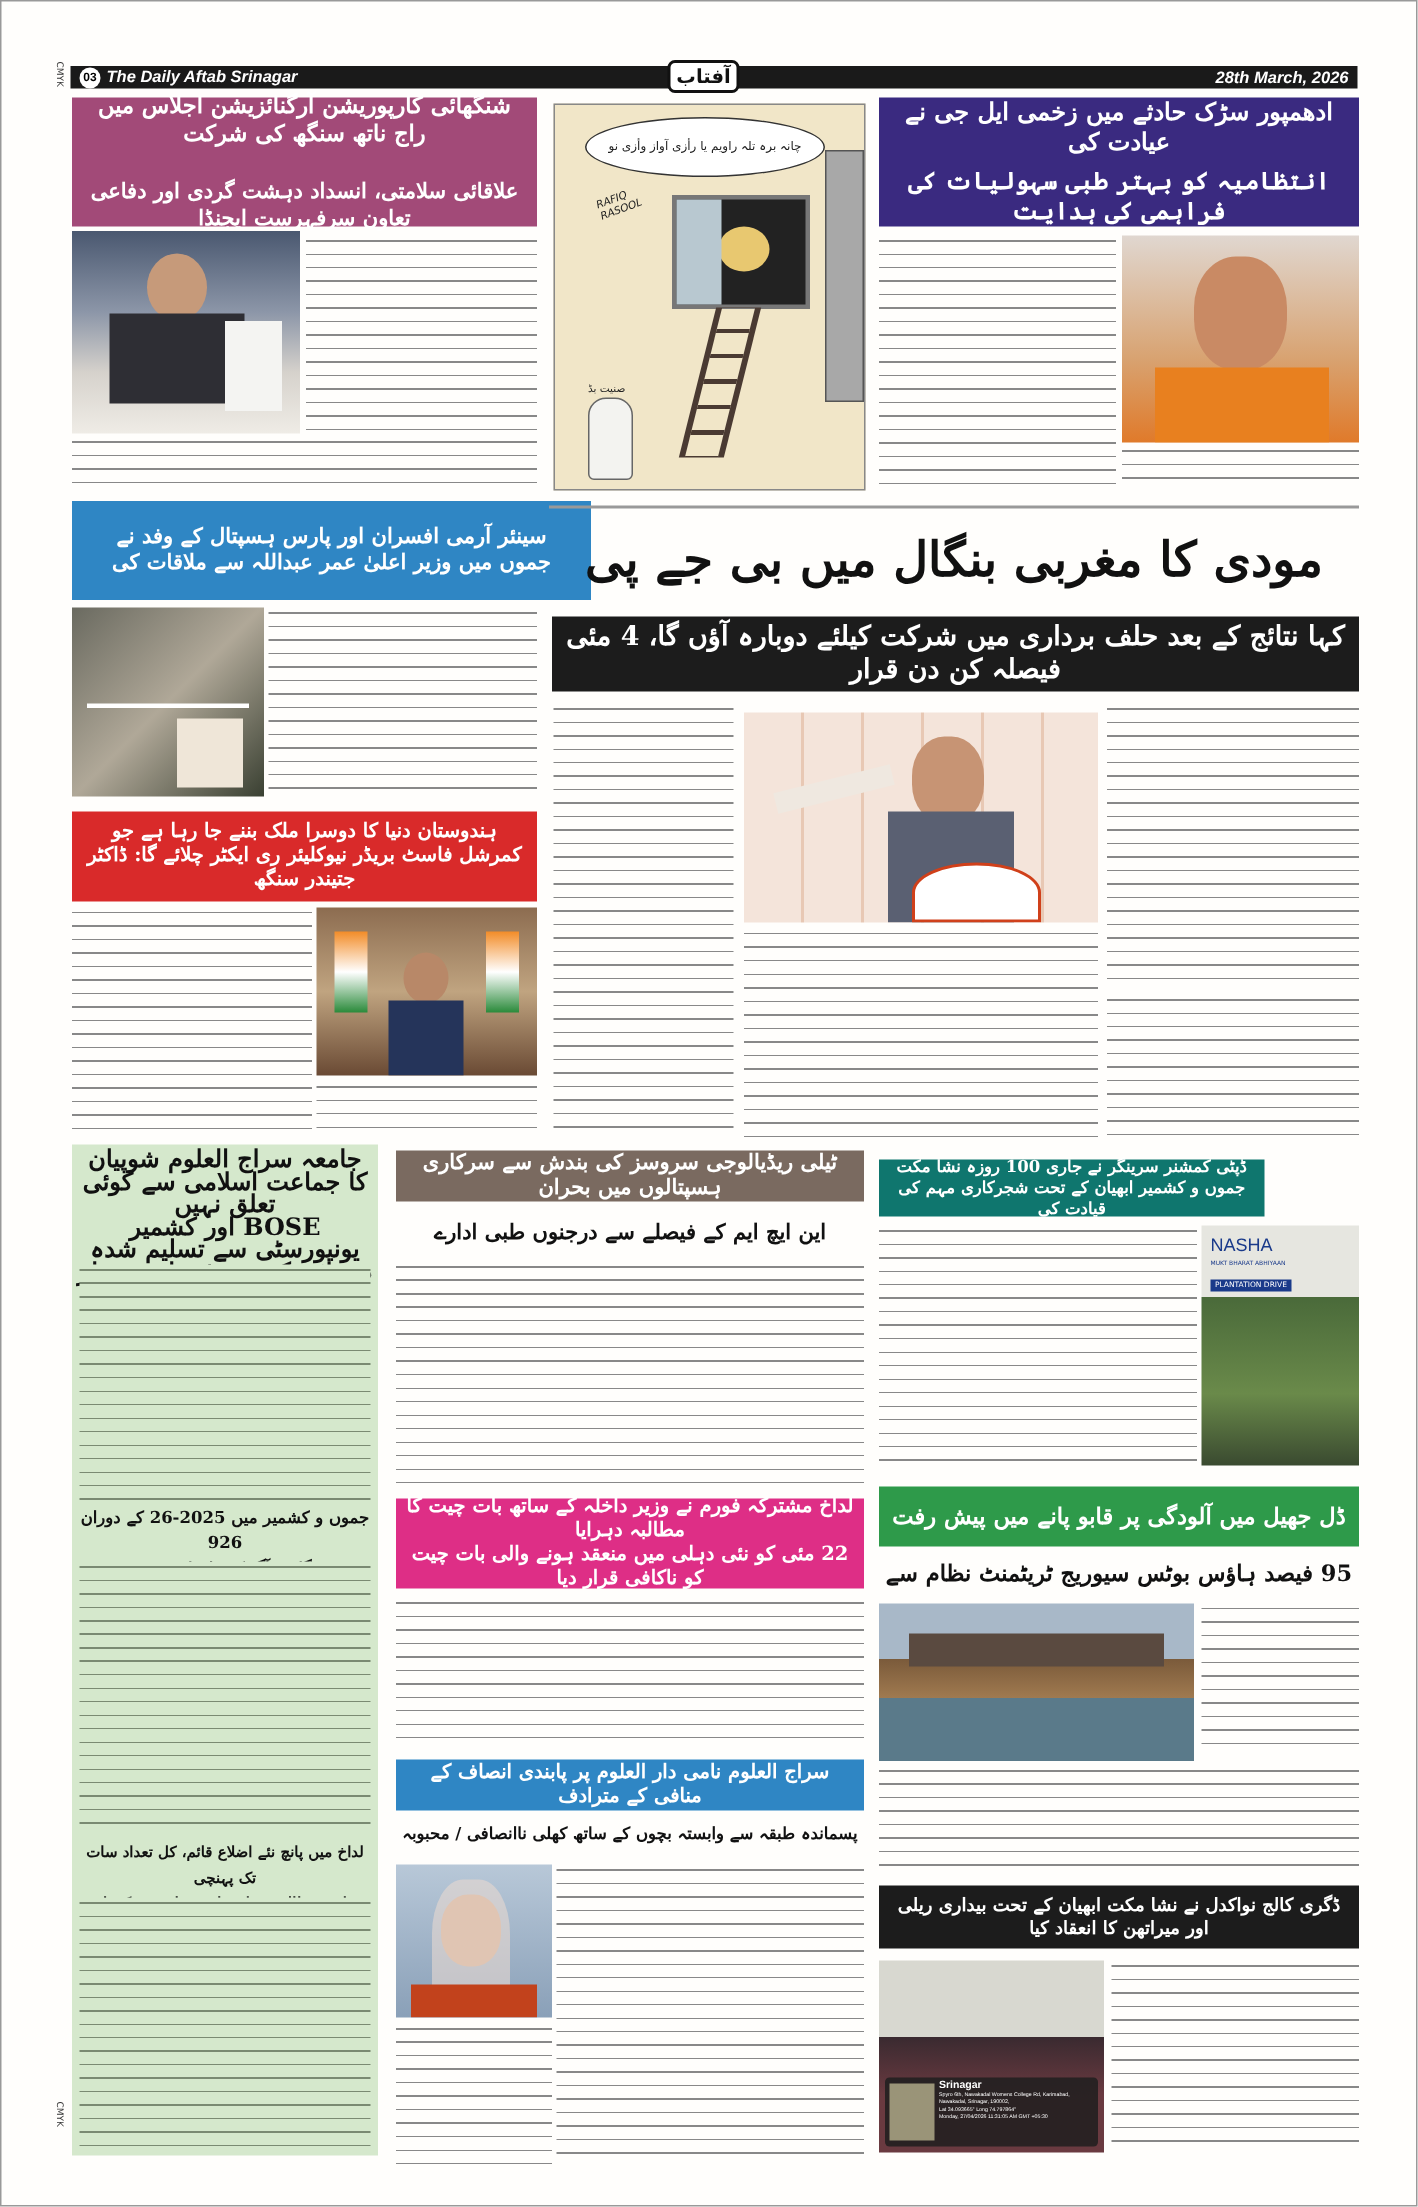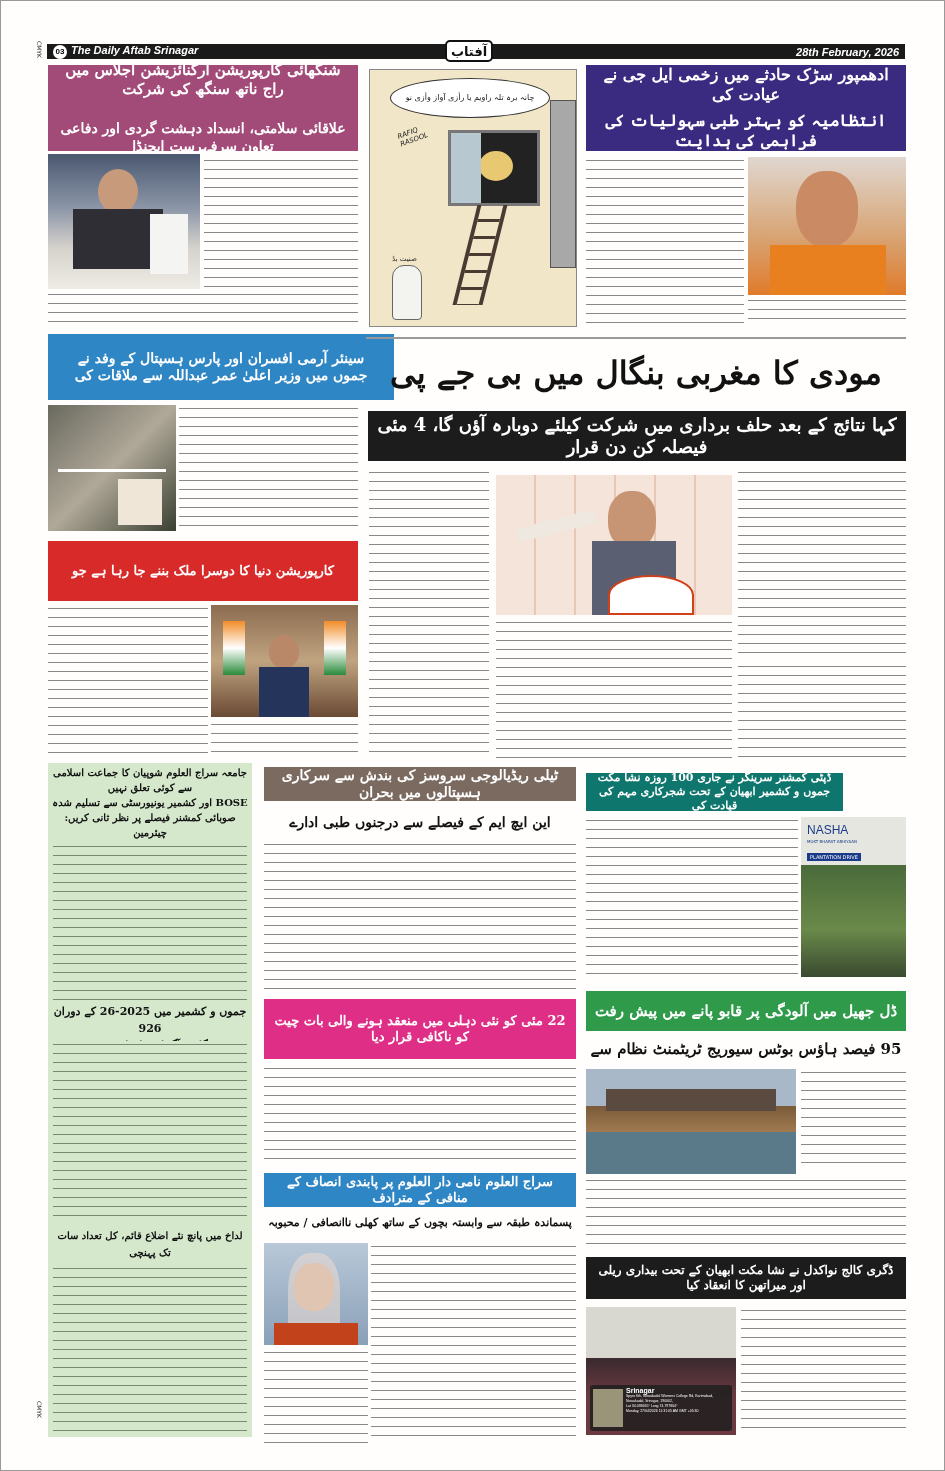--- a/index.html
+++ b/index.html
@@ -20,21 +20,21 @@
 .sub{color:#111;text-align:center;font-weight:bold;direction:rtl;font-family:"DejaVu Serif",serif}
 </style>
 </head>
 <body>
 
 <div class="abs cmyk">CMYK</div>
 <div class="abs cmyk" style="top:1400px">CMYK</div>
 
 <div class="abs hdr">
   <span><span class="pgno">03</span><span>The Daily Aftab Srinagar</span></span>
-  <span>28th February, 2026</span>
+  <span>28th March, 2026</span>
 </div>
 <div class="abs mast">آفتاب</div>
 
 <div class="abs box" style="left:47px;top:64px;width:310px;height:86px;background:#a24a78;font-size:15px">
   <div>شنگھائی کارپوریشن آرگنائزیشن اجلاس میں راج ناتھ سنگھ کی شرکت</div>
   <div style="margin-top:22px;font-size:14px">علاقائی سلامتی، انسداد دہشت گردی اور دفاعی تعاون سرفہرست ایجنڈا</div>
 </div>
 <div class="abs photo" style="left:47px;top:153px;width:152px;height:135px;background:linear-gradient(180deg,#4a5870 0%,#8c96a8 40%,#d6d2cc 70%,#efece6 100%)">
   <div style="position:absolute;left:50px;top:15px;width:40px;height:45px;border-radius:50%;background:#c69a7a"></div>
   <div style="position:absolute;left:25px;top:55px;width:90px;height:60px;background:#2e2e34"></div>
@@ -87,33 +87,34 @@
 <div class="abs photo" style="left:495px;top:474px;width:236px;height:140px;background:repeating-linear-gradient(90deg,#f4e4da 0 38px,#e8c8b4 38px 40px)">
   <div style="position:absolute;left:112px;top:16px;width:48px;height:58px;border-radius:45%;background:#c79474"></div>
   <div style="position:absolute;left:96px;top:66px;width:84px;height:74px;background:#5a6072"></div>
   <div style="position:absolute;left:20px;top:44px;width:80px;height:14px;background:#efe8e0;transform:rotate(-14deg)"></div>
   <div style="position:absolute;left:112px;top:100px;width:86px;height:40px;background:#fff;border-radius:50% 50% 0 0;border:2px solid #d0401a"></div>
 </div>
 <div class="abs col-text lines" style="left:495px;top:618px;width:236px;height:140px"></div>
 <div class="abs col-text lines" style="left:737px;top:662px;width:168px;height:96px"></div>
 
 <div class="abs box" style="left:47px;top:540px;width:310px;height:60px;background:#d92a2a;font-size:13px">
-  <div>کارپوریشن دنیا کا دوسرا ملک بننے جا رہا ہے جو</div>
+  <div>ہندوستان دنیا کا دوسرا ملک بننے جا رہا ہے جو</div>
+  <div>کمرشل فاسٹ بریڈر نیوکلیئر ری ایکٹر چلائے گا: ڈاکٹر جتیندر سنگھ</div>
 </div>
 <div class="abs col-text lines" style="left:47px;top:604px;width:160px;height:150px"></div>
 <div class="abs photo" style="left:210px;top:604px;width:147px;height:112px;background:linear-gradient(180deg,#8c6c50,#c0a480 50%,#6a4a34)">
   <div style="position:absolute;left:12px;top:16px;width:22px;height:54px;background:linear-gradient(#f28c28,#fff,#2a8a3a)"></div>
   <div style="position:absolute;right:12px;top:16px;width:22px;height:54px;background:linear-gradient(#f28c28,#fff,#2a8a3a)"></div>
   <div style="position:absolute;left:58px;top:30px;width:30px;height:34px;border-radius:50%;background:#b88868"></div>
   <div style="position:absolute;left:48px;top:62px;width:50px;height:50px;background:#25345a"></div>
 </div>
 <div class="abs col-text lines" style="left:210px;top:720px;width:147px;height:34px"></div>
 
 <div class="abs" style="left:47px;top:762px;width:204px;height:674px;background:#d5e8cc"></div>
-<div class="abs sub" style="left:50px;top:764px;width:198px;font-size:10px;line-height:15px">
+<div class="abs sub" style="left:50px;top:764px;width:198px;font-size:16px;line-height:15px">
   <div>جامعہ سراج العلوم شوپیان کا جماعت اسلامی سے کوئی تعلق نہیں</div>
   <div>BOSE اور کشمیر یونیورسٹی سے تسلیم شدہ</div>
   <div>صوبائی کمشنر فیصلے پر نظر ثانی کریں: چیئرمین</div>
 </div>
 <div class="abs col-text lines-green" style="left:52px;top:842px;width:194px;height:158px"></div>
 <div class="abs sub" style="left:50px;top:1002px;width:198px;font-size:11px;line-height:17px">
   <div>جموں و کشمیر میں 2025-26 کے دوران 926</div>
   <div>جنگلاتی آگ کے واقعات رپورٹ</div>
 </div>
 <div class="abs col-text lines-green" style="left:52px;top:1040px;width:194px;height:180px"></div>
@@ -143,20 +144,21 @@
   <div>ڈل جھیل میں آلودگی پر قابو پانے میں پیش رفت</div>
 </div>
 <div class="abs sub" style="left:585px;top:1034px;width:320px;font-size:15px;line-height:28px">95 فیصد ہاؤس بوٹس سیوریج ٹریٹمنٹ نظام سے منسلک</div>
 <div class="abs col-text lines" style="left:800px;top:1068px;width:105px;height:100px"></div>
 <div class="abs photo" style="left:585px;top:1068px;width:210px;height:105px;background:linear-gradient(180deg,#a8b8c8 0 35%,#7a5a3a 35%,#a07a50 60%,#5a7a8a 60%)">
   <div style="position:absolute;left:20px;top:20px;width:170px;height:22px;background:#5a4a40"></div>
 </div>
 <div class="abs col-text lines" style="left:585px;top:1176px;width:320px;height:72px"></div>
 
 <div class="abs box" style="left:263px;top:998px;width:312px;height:60px;background:#de2e86;font-size:13px">
+  <div>لداخ مشترکہ فورم نے وزیر داخلہ کے ساتھ بات چیت کا مطالبہ دہرایا</div>
   <div>22 مئی کو نئی دہلی میں منعقد ہونے والی بات چیت کو ناکافی قرار دیا</div>
 </div>
 <div class="abs col-text lines" style="left:263px;top:1064px;width:312px;height:100px"></div>
 
 <div class="abs box" style="left:263px;top:1172px;width:312px;height:34px;background:#2f86c4;font-size:13px">
   <div>سراج العلوم نامی دار العلوم پر پابندی انصاف کے منافی کے مترادف</div>
 </div>
 <div class="abs sub" style="left:263px;top:1210px;width:312px;font-size:11px;line-height:24px">پسماندہ طبقہ سے وابستہ بچوں کے ساتھ کھلی ناانصافی / محبوبہ مفتی</div>
 <div class="abs photo" style="left:263px;top:1242px;width:104px;height:102px;background:linear-gradient(180deg,#b8c8d8,#8aa0b8)">
   <div style="position:absolute;left:30px;top:20px;width:40px;height:48px;border-radius:45%;background:#d4a888"></div>

